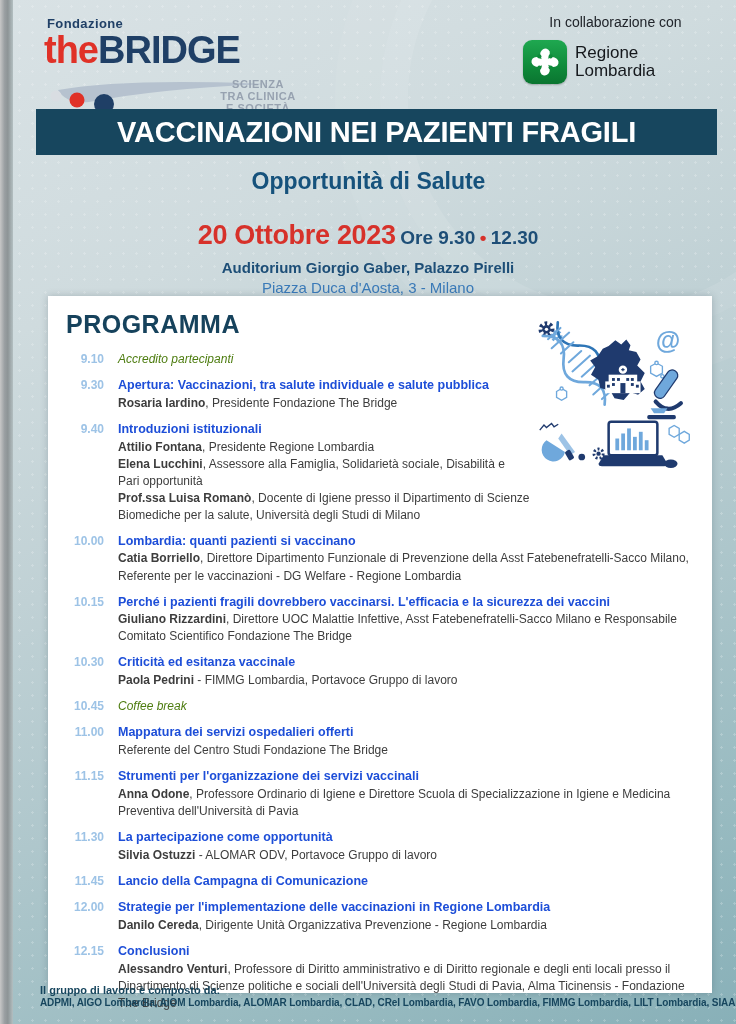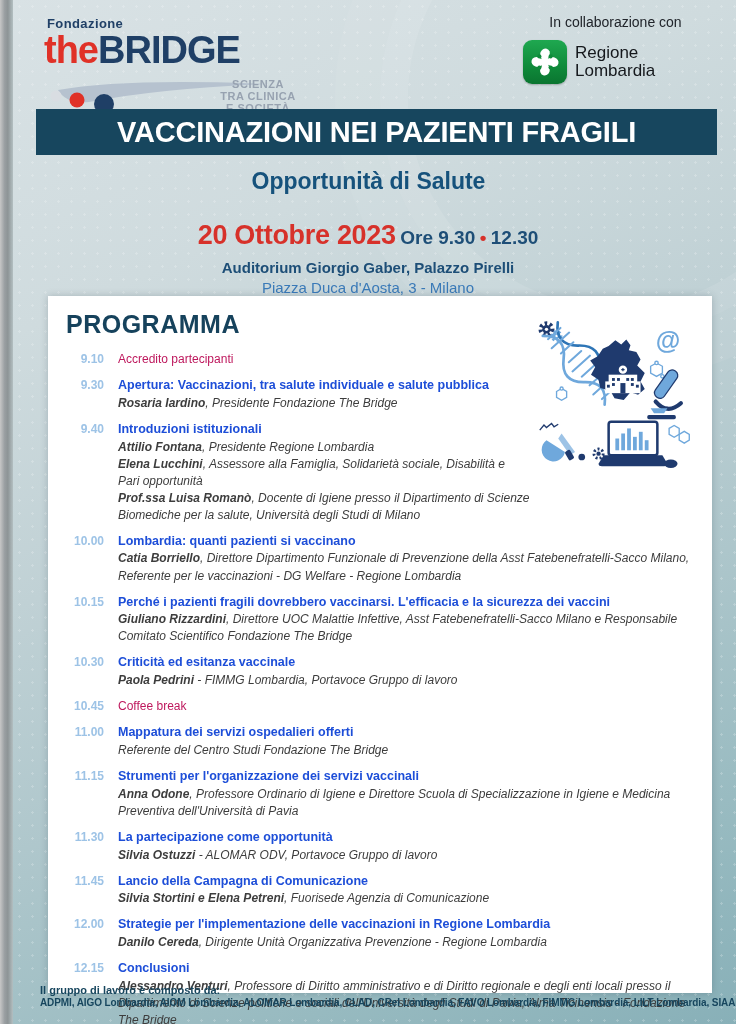--- a/index.html
+++ b/index.html
@@ -63,22 +63,22 @@
   .panel { position:absolute; left:48px; top:296px; width:664px; height:697px; z-index:2;
     background:#ffffff; box-shadow:0 0 7px rgba(40,60,70,.25); padding:12px 16px 8px 10px; }
   .illustration { float:right; width:168px; height:160px; margin:6px 0 6px 8px; }
   .prog-heading { color:#16425c; font-size:25px; font-weight:bold; letter-spacing:.5px; margin:2px 0 12px 8px; }
 
   .item { position:relative; padding-left:60px; margin-bottom:9px; font-size:12px; line-height:1.42; }
   .item.narrow { margin-right:148px; }
   .item .time { position:absolute; left:0; top:0; width:46px; text-align:right;
     color:#9dc3e6; font-weight:bold; font-size:12px; }
   .item .title-blue { color:#1d4ed8; font-weight:bold; font-size:12.5px; }
-  .item .title-plain { color:#be185d; }
-  .speaker { color:#3d3d3d; font-style:italic; white-space:pre-line; }
+  .item .title-plain { color:#4d7c0f; font-style:italic; }
+  .speaker { color:#3d3d3d; white-space:pre-line; }
   .speaker .name { font-weight:bold; }
 
   
   .footer { position:absolute; left:40px; right:6px; bottom:16px; z-index:2;
     color:#17465e; font-weight:bold; }
   .footer-line1 { font-size:11px; margin-bottom:1px; }
   .footer-line2 { font-size:10px; letter-spacing:-.1px; white-space:nowrap; }
 </style>
 </head>
 <body>
@@ -290,21 +290,20 @@
           <div class="speaker"><span class="name">Anna Odone</span><span>, Professore Ordinario di Igiene e Direttore Scuola di Specializzazione in Igiene e Medicina Preventiva dell'Università di Pavia</span></div>
         </div>
         <div class="item">
           <span class="time">11.30</span>
           <div class="title-blue">La partecipazione come opportunità</div>
           <div class="speaker"><span class="name">Silvia Ostuzzi</span><span> - ALOMAR ODV, Portavoce Gruppo di lavoro</span></div>
         </div>
         <div class="item">
           <span class="time">11.45</span>
           <div class="title-blue">Lancio della Campagna di Comunicazione</div>
-          <div class="speaker"><span class="name">Silvia Stortini e Elena Petreni</span><span>, Fuorisede Agenzia di Comunicazione</span></div>
         </div>
         <div class="item">
           <span class="time">12.00</span>
           <div class="title-blue">Strategie per l'implementazione delle vaccinazioni in Regione Lombardia</div>
           <div class="speaker"><span class="name">Danilo Cereda</span><span>, Dirigente Unità Organizzativa Prevenzione - Regione Lombardia</span></div>
         </div>
         <div class="item">
           <span class="time">12.15</span>
           <div class="title-blue">Conclusioni</div>
           <div class="speaker"><span class="name">Alessandro Venturi</span><span>, Professore di Diritto amministrativo e di Diritto regionale e degli enti locali presso il Dipartimento di Scienze politiche e sociali dell'Università degli Studi di Pavia, Alma Ticinensis - Fondazione The Bridge</span></div>

